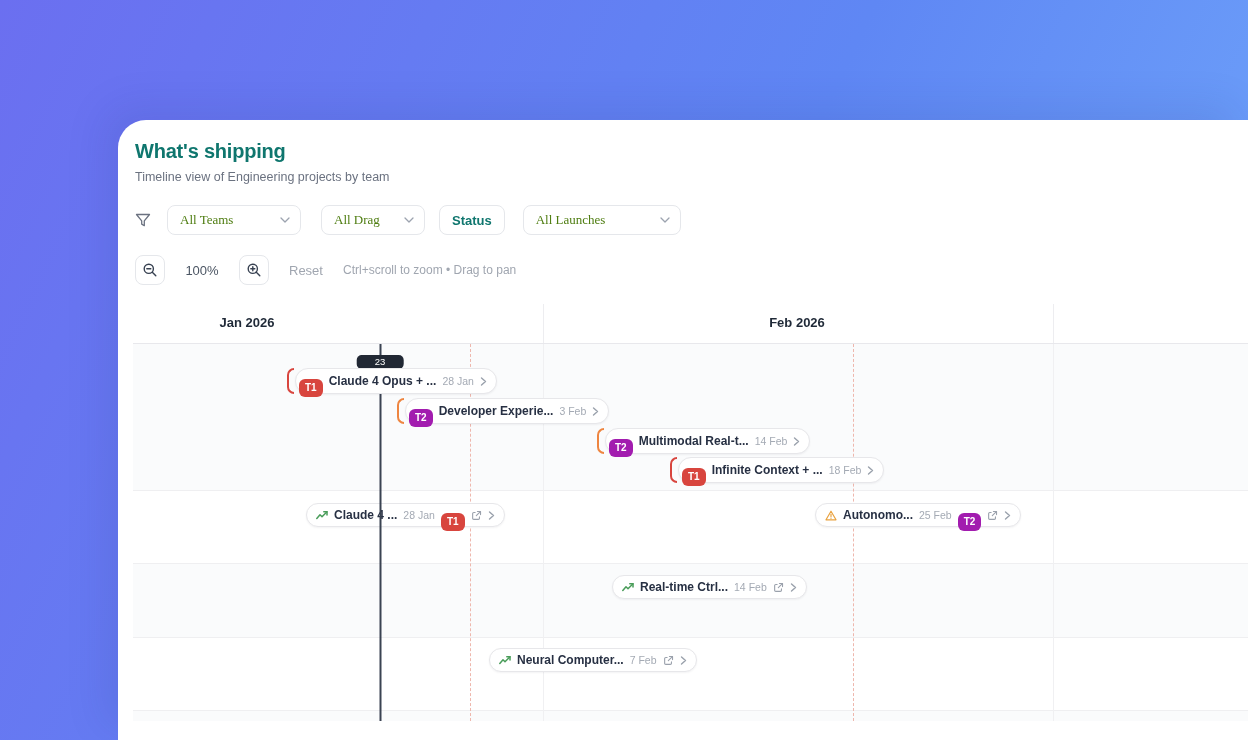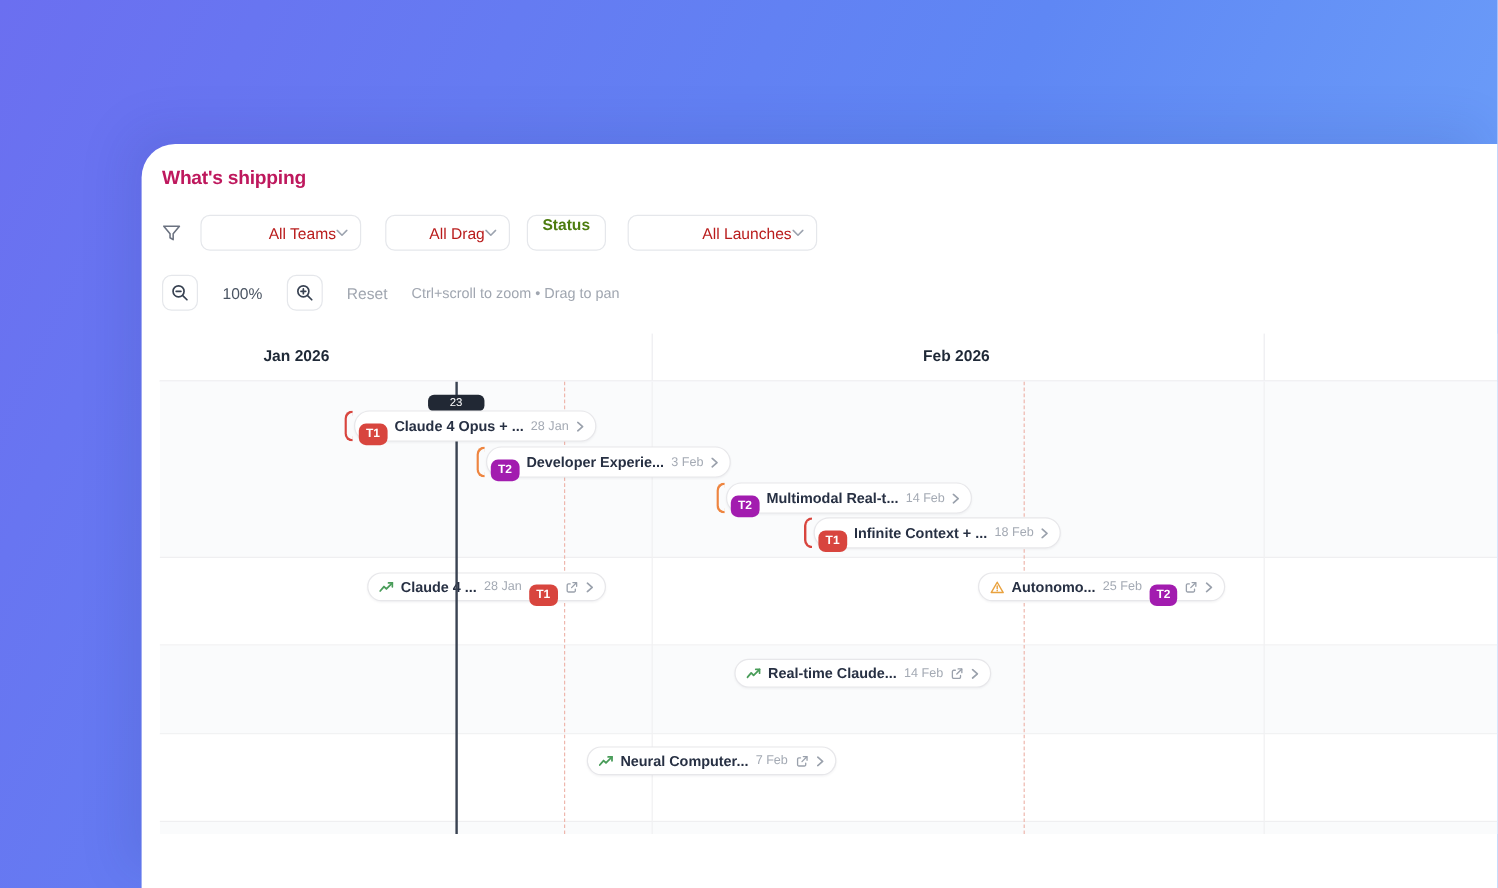--- a/index.html
+++ b/index.html
@@ -9,37 +9,37 @@
     background:linear-gradient(115deg,#6b6ff0 0%,#5f87f4 55%,#71a8fb 100%);
   }
   .card{
     position:absolute;left:118px;top:120px;width:1130px;height:620px;
     background:#ffffff;border-top-left-radius:28px;
     box-shadow:-14px -14px 40px rgba(30,40,120,.10);
     overflow:hidden;
   }
   
   .hdr{padding:20px 0 0 17px;}
-  .hdr h1{margin:0;font-size:16px;font-weight:700;color:#be185d;letter-spacing:-.2px;}
+  .hdr h1{margin:0;font-size:20px;font-weight:700;color:#0f766e;letter-spacing:-.2px;}
   .hdr p{margin:7px 0 0 0;font-size:12.5px;color:#6b7280;}
   
   .filters{display:flex;align-items:center;margin:21px 0 0 17px;gap:16px;}
   .filters .group{display:flex;align-items:center;gap:18px;}
   .sel{
     height:30px;background:#fff;border:1px solid #e5e7eb;border-radius:8px;
-    display:flex;align-items:center;justify-content:flex-end;
-    padding:0 10px 0 12px;font-size:13px;color:#b91c1c;box-sizing:border-box;cursor:pointer;
+    display:flex;align-items:center;justify-content:space-between;
+    padding:0 10px 0 12px;font-size:13px;color:#4d7c0f;box-sizing:border-box;cursor:pointer;font-family:Liberation Serif, serif;
   }
   .sel.w-teams{width:134px;margin-right:2px;}
   .sel.w-tiers{width:104px;margin-right:-4px;}
   .sel.w-launch{width:158px;}
   .btn-status{
     height:30px;background:#fff;border:1px solid #e5e7eb;border-radius:8px;
-    display:flex;align-items:flex-start;justify-content:center;padding:0 12px;
-    font-size:13px;font-weight:600;color:#4d7c0f;box-sizing:border-box;cursor:pointer;
+    display:flex;align-items:center;justify-content:center;padding:0 12px;
+    font-size:13px;font-weight:600;color:#0f766e;box-sizing:border-box;cursor:pointer;
   }
   
   .zoombar{display:flex;align-items:center;margin:20px 0 0 17px;gap:20px;}
   .icon-btn{
     width:30px;height:30px;background:#fff;border:1px solid #e5e7eb;border-radius:8px;
     display:flex;align-items:center;justify-content:center;box-sizing:border-box;cursor:pointer;
   }
   .zoom-level{font-size:13px;color:#4b5563;min-width:34px;text-align:center;}
   .reset{font-size:13px;color:#a0a6b0;cursor:pointer;}
   .hint{font-size:12px;color:#a0a6b0;}
@@ -96,20 +96,21 @@
   .pill-date{font-size:10.5px;color:#a4aab4;}
   .icn{flex:0 0 auto;display:block;}
 </style>
 </head>
 <body>
 
 <div class="card">
 
   <div class="hdr">
     <h1>What's shipping</h1>
+    <p>Timeline view of Engineering projects by team</p>
   </div>
 
   <div class="filters">
     <svg class="icn" width="16" height="15" viewBox="0 0 16 15">
       <path d="M1.5 1.5h13L9.3 7.8v4.9l-2.6-1.6V7.8z" fill="none" stroke="#6b7280" stroke-width="1.3" stroke-linejoin="round"></path>
     </svg>
     <div class="group">
       <div class="sel w-teams">
         <span>All Teams</span>
         <svg class="icn" width="10" height="6" viewBox="0 0 10 6">
@@ -269,21 +270,21 @@
           </svg>
         </span>
       </div>
 
       <div class="pill launch" style="left: 479px; top: 231px;">
         <span class="pill-body">
           <svg class="icn" width="12" height="10" viewBox="0 0 12 10">
             <polyline points="0.8,8.5 4,4.8 6,6.8 11,1.8" fill="none" stroke="#4a9d5a" stroke-width="1.5" stroke-linecap="round" stroke-linejoin="round"></polyline>
             <polyline points="7.8,1.8 11,1.8 11,5" fill="none" stroke="#4a9d5a" stroke-width="1.5" stroke-linecap="round" stroke-linejoin="round"></polyline>
           </svg>
-          <span class="pill-title">Real-time Claude...</span>
+          <span class="pill-title">Real-time Ctrl...</span>
           <span class="pill-date">14 Feb</span>
           <svg class="icn" width="11" height="11" viewBox="0 0 12 12">
             <path d="M4.5 2.8H3a1.2 1.2 0 0 0-1.2 1.2v5A1.2 1.2 0 0 0 3 10.2h5A1.2 1.2 0 0 0 9.2 9V7.5" fill="none" stroke="#9aa1ac" stroke-width="1.2" stroke-linecap="round"></path>
             <polyline points="7,1.6 10.4,1.6 10.4,5" fill="none" stroke="#9aa1ac" stroke-width="1.2" stroke-linecap="round" stroke-linejoin="round"></polyline>
             <line x1="10.2" y1="1.8" x2="5.8" y2="6.2" stroke="#9aa1ac" stroke-width="1.2" stroke-linecap="round"></line>
           </svg>
           <svg class="icn" width="7" height="9" viewBox="0 0 7 9">
             <polyline points="1.5,1 5.5,4.5 1.5,8" fill="none" stroke="#9aa1ac" stroke-width="1.4" stroke-linecap="round" stroke-linejoin="round"></polyline>
           </svg>
         </span>

